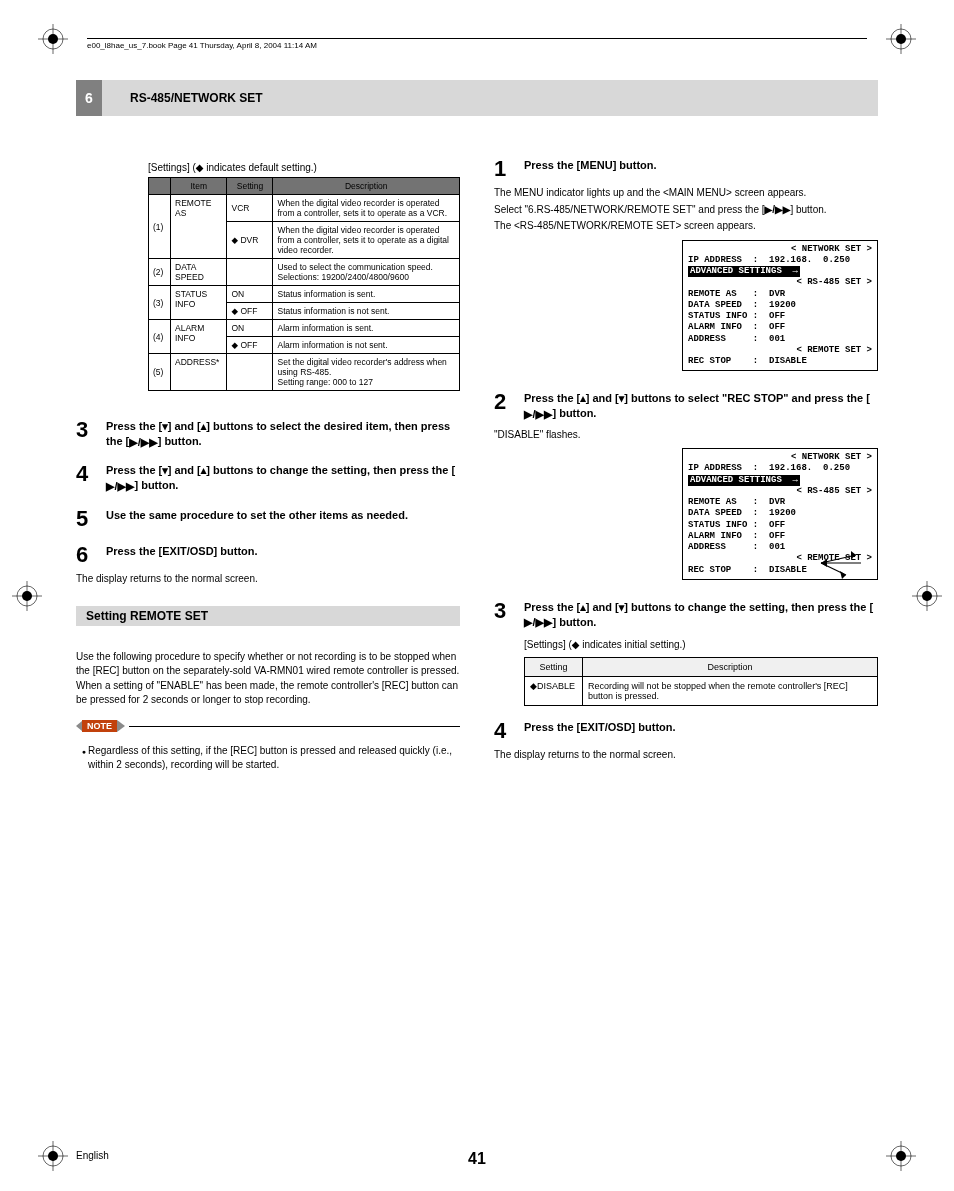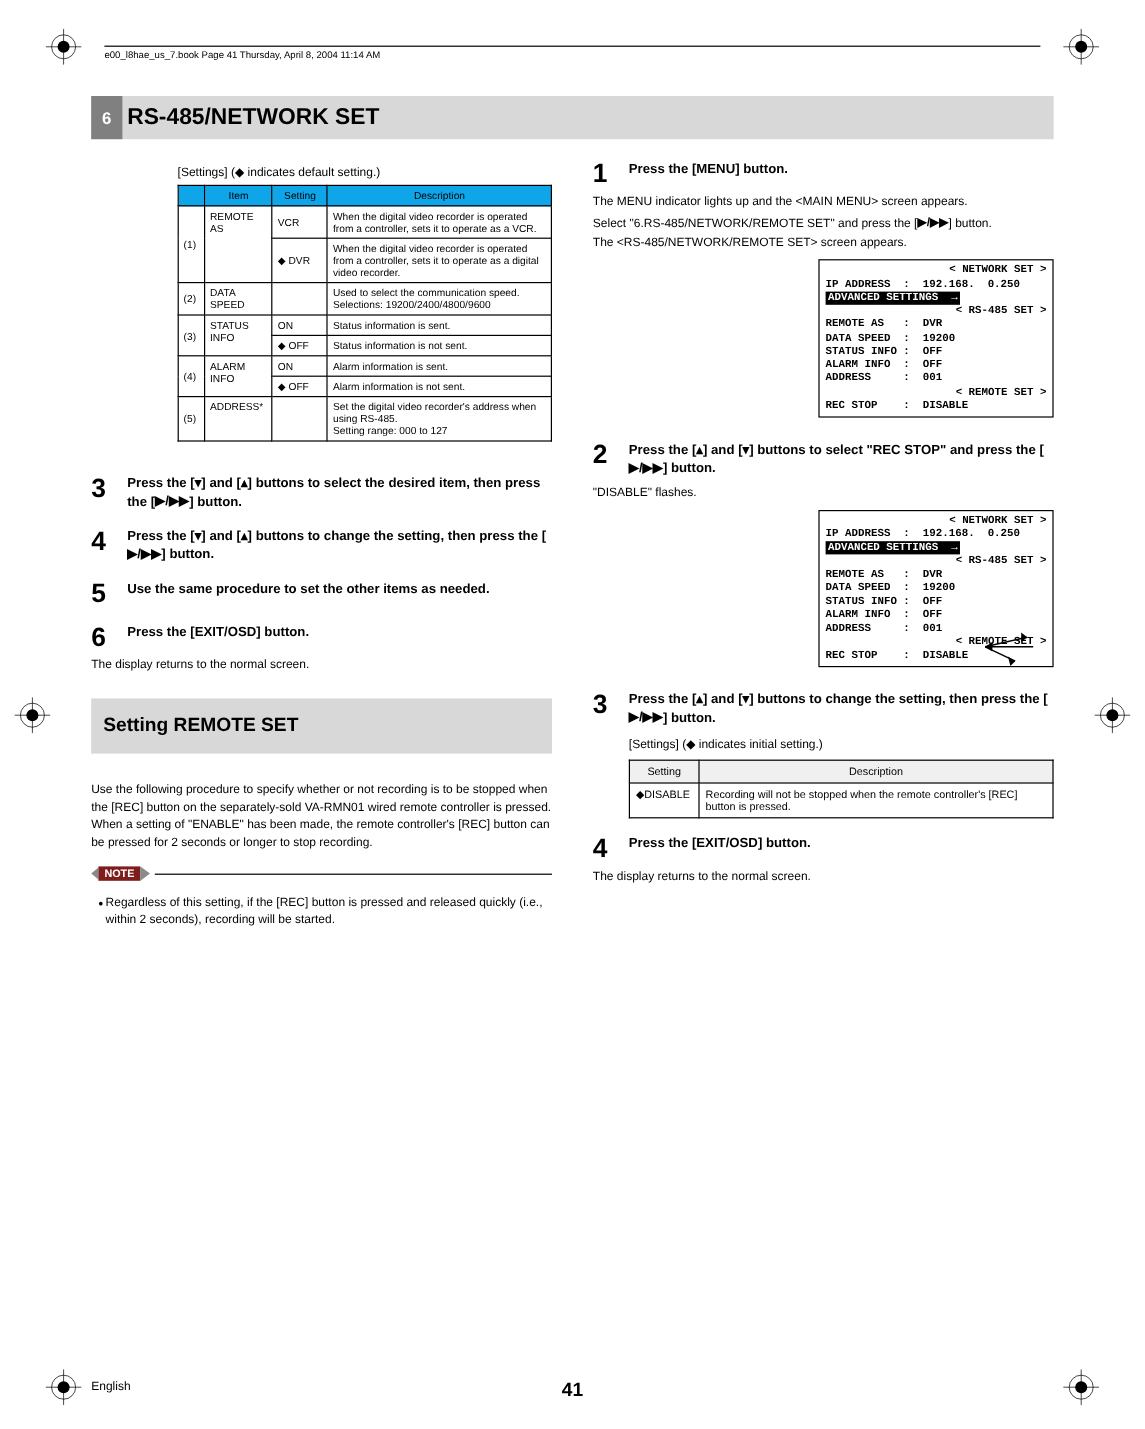--- a/index.html
+++ b/index.html
@@ -46,30 +46,30 @@
     font-weight: bold;
     font-size: 14px;
     width: 26px;
     display: flex;
     align-items: center;
     justify-content: center;
     margin-left: 0;
   }
   .chapter-title {
     font-weight: bold;
-    font-size: 19px;
+    font-size: 12px;
     display: flex;
     align-items: center;
-    padding-left: 4px;
+    padding-left: 28px;
     text-align: right;
   }
 
   .cols {
     position: absolute;
-    top: 134px;
+    top: 158px;
     left: 76px;
     right: 76px;
     display: flex;
     gap: 34px;
   }
   .col {
     width: 50%;
     display: flex;
     flex-direction: column;
   }
@@ -82,21 +82,21 @@
     margin-left: 72px;
     font-size: 8.5px;
   }
   table.settings th, table.settings td {
     border: 0.5px solid #000;
     padding: 3px 4px;
     vertical-align: middle;
     text-align: left;
   }
   table.settings th {
-    background: #0ea5e9;
+    background: #737373;
     text-align: center;
     font-weight: normal;
   }
   .row-idx { text-align: center; width: 22px; }
   .sett-col { text-align: center; width: 46px; }
 
   .step {
     display: flex;
     align-items: flex-start;
     margin-top: 14px;
@@ -116,38 +116,38 @@
   }
   .after-step {
     font-size: 10px;
     margin: 6px 0 4px 72px;
     line-height: 1.4;
   }
 
   .subhead {
     background: #d8d8d8;
     font-weight: bold;
-    font-size: 16px;
-    padding: 14px 10px;
+    font-size: 12px;
+    padding: 3px 10px;
     margin-top: 16px;
   }
   .para {
     font-size: 10px;
     line-height: 1.45;
     margin: 24px 0 0 0;
   }
 
   .note-bar {
     display:flex;
     align-items:center;
     margin-top: 12px;
     font-size:9px;
   }
   .note-tab {
-    background:#7f1d1d; color:#fff; font-weight:bold;
+    background:#c2410c; color:#fff; font-weight:bold;
     padding:1px 5px; font-size:9px;
   }
   .note-tri {
     width:0;height:0;border-top:6px solid transparent;border-bottom:6px solid transparent;border-left:8px solid #8a8a8a; margin-right:4px;
   }
   .note-line { flex:1; border-top:0.5px solid #000; height:0; margin-top:1px;}
   .note-pre-tri {
     width:0;height:0;border-top:5px solid transparent;border-bottom:5px solid transparent;border-right:6px solid #8a8a8a; margin-right:0px;
   }
   .bullet-list {

